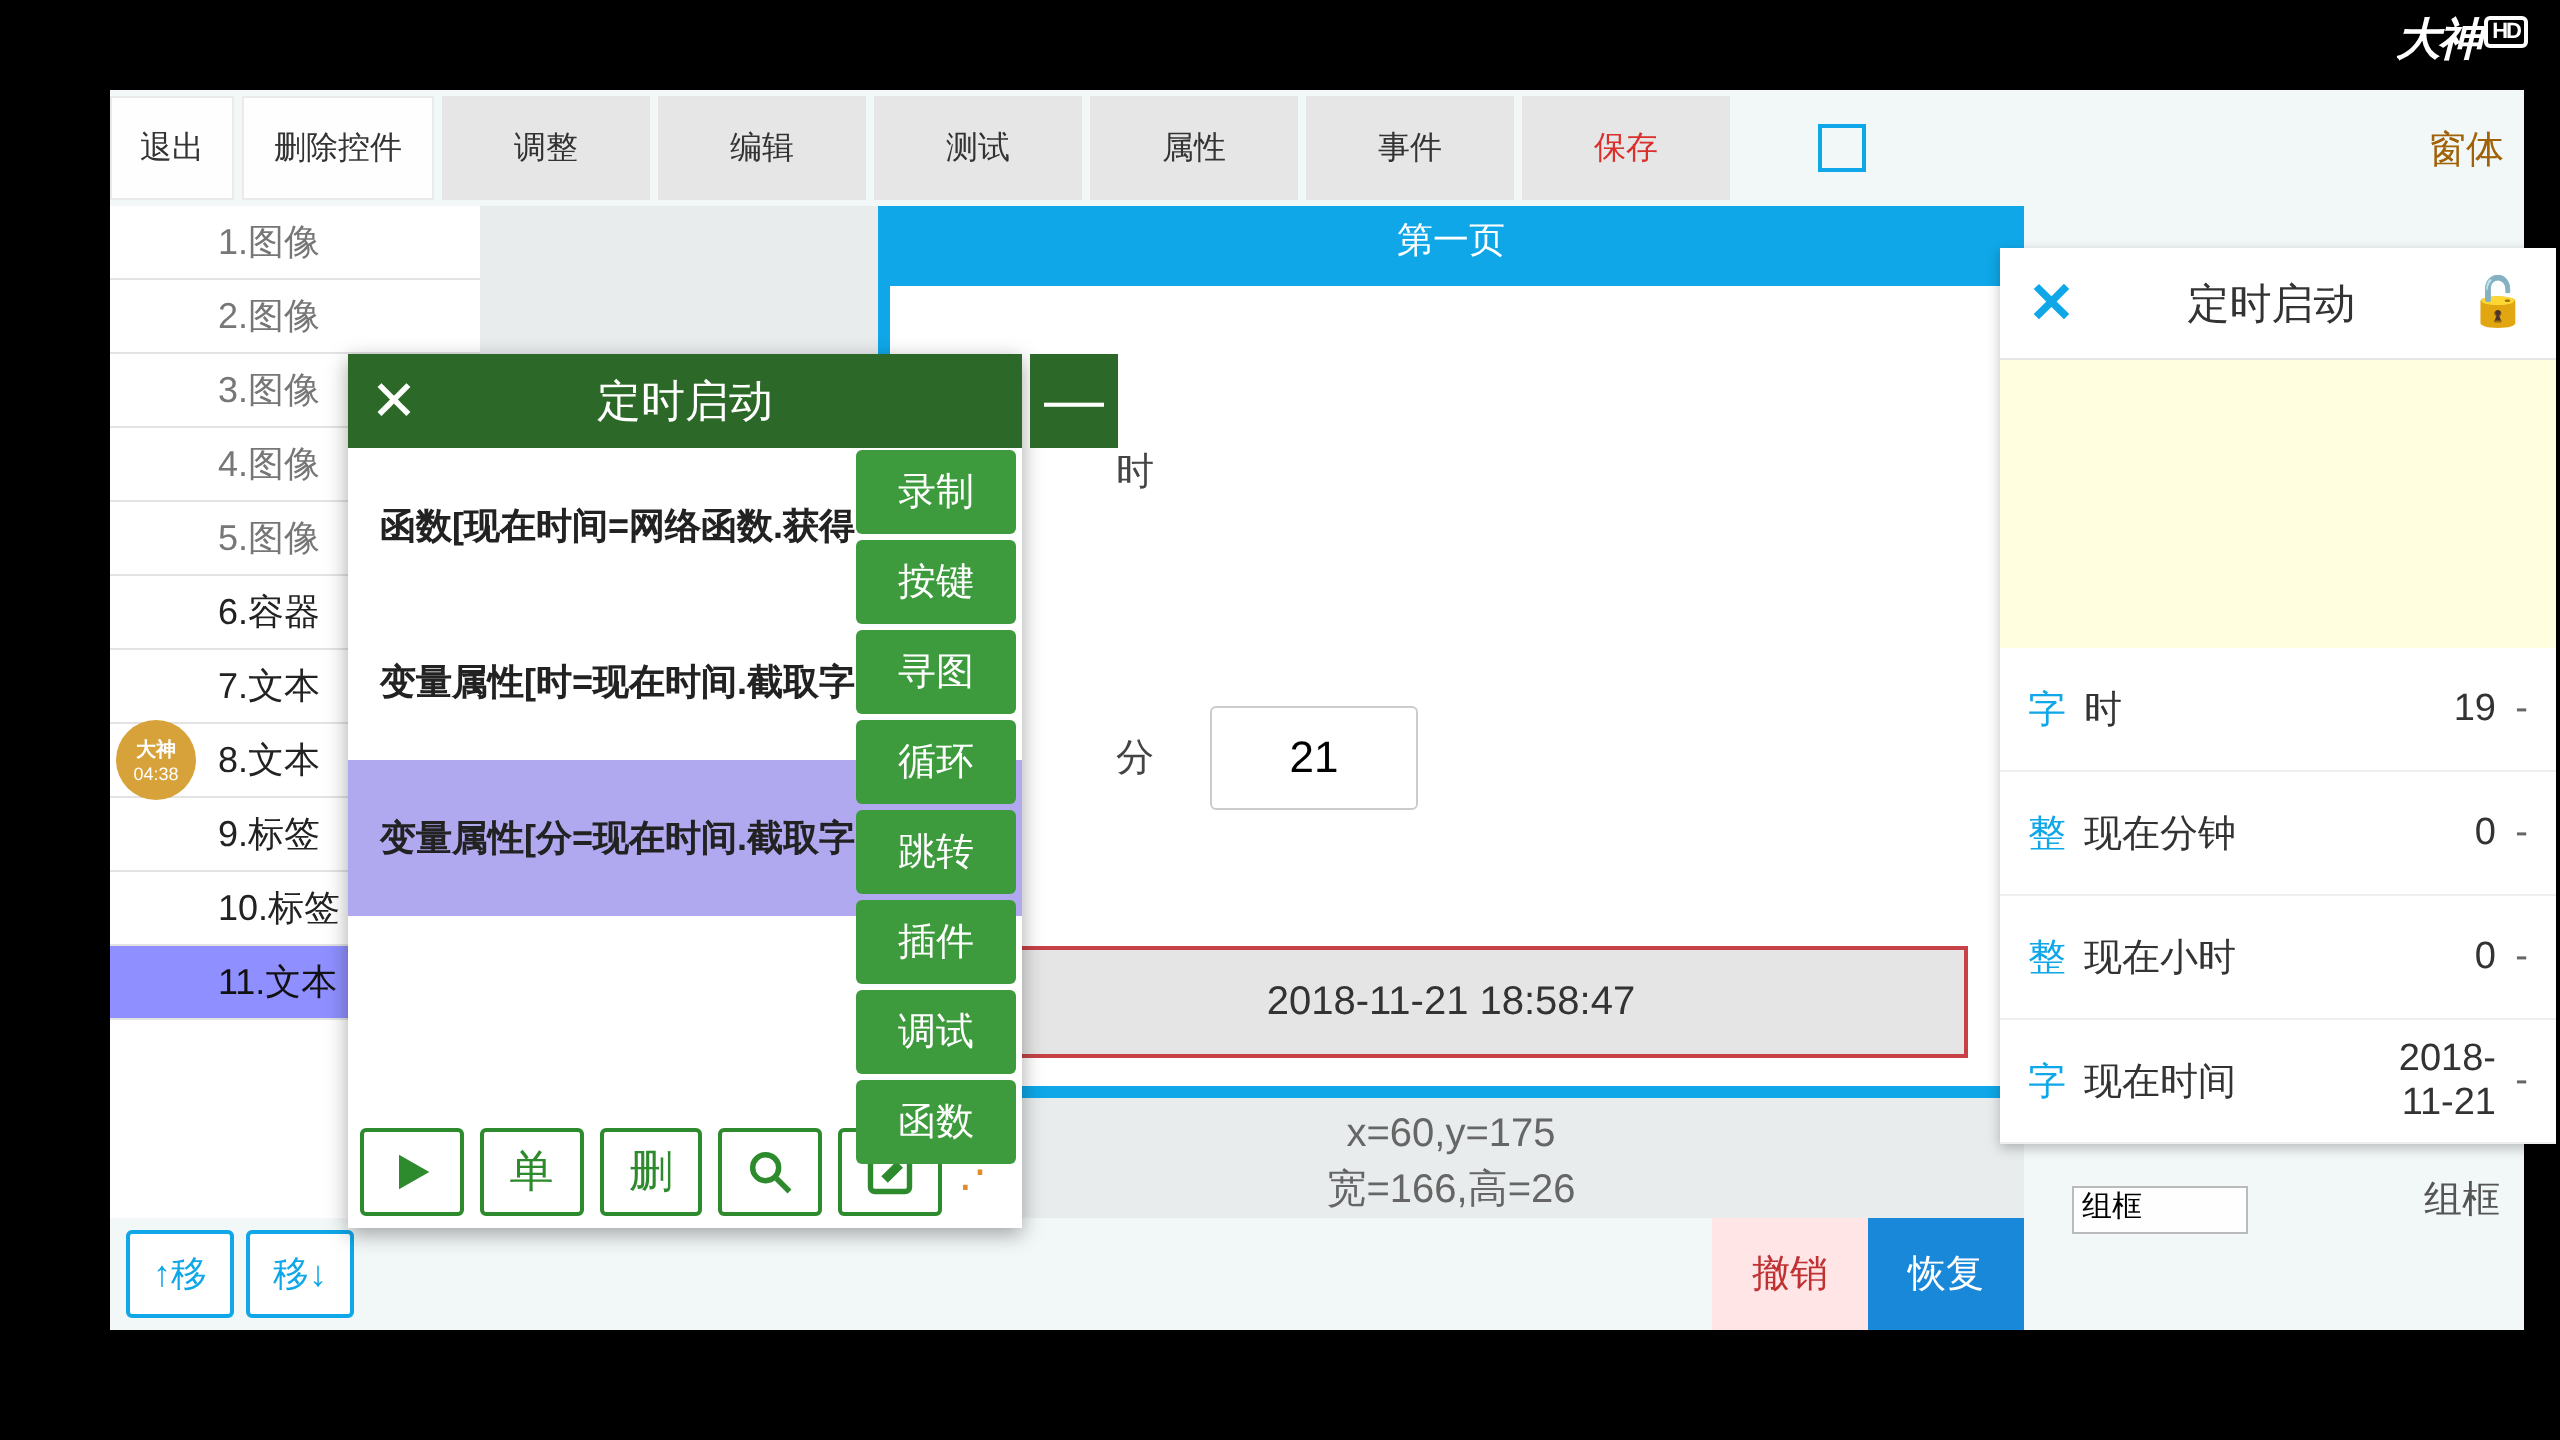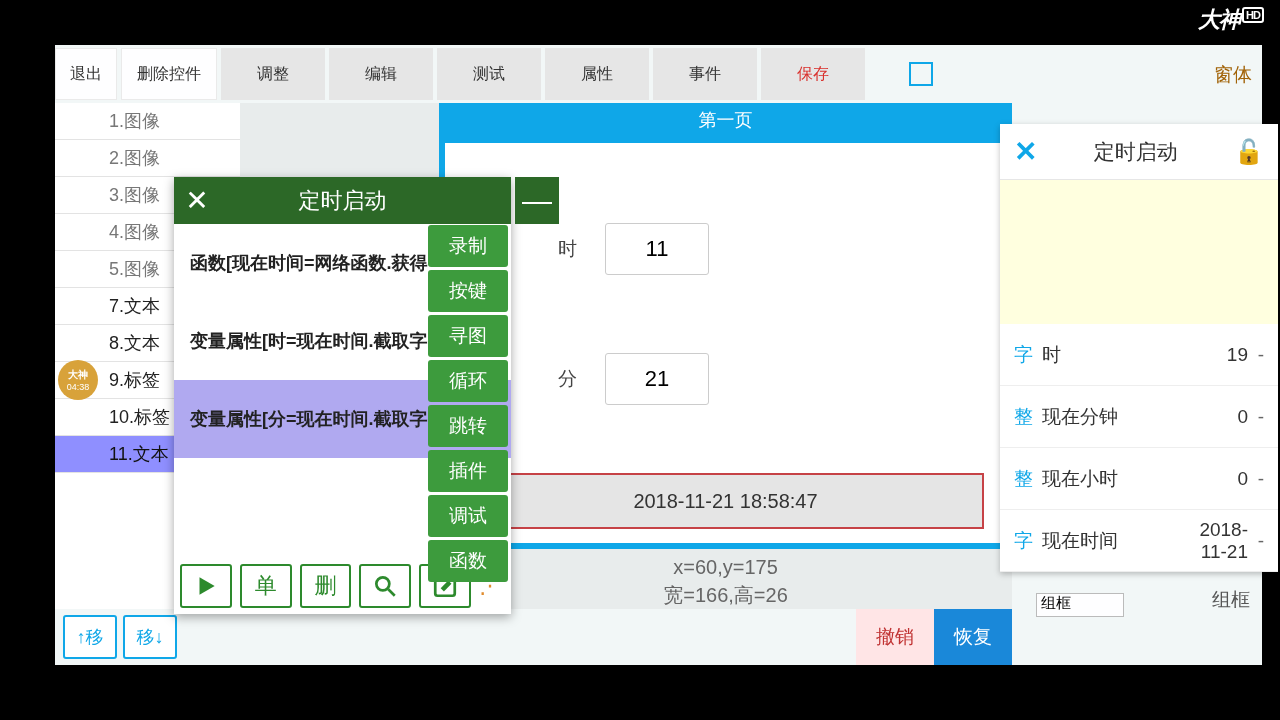--- a/index.html
+++ b/index.html
@@ -104,33 +104,33 @@
     <div class="color-box"></div>
     <div class="tab-label">窗体</div>
   </div>
 
   <div class="left-panel" id="tree">
       <div class="tree-item">1.图像</div>
       <div class="tree-item">2.图像</div>
       <div class="tree-item">3.图像</div>
       <div class="tree-item">4.图像</div>
       <div class="tree-item">5.图像</div>
+      <div class="tree-item dark">6.容器</div>
       <div class="tree-item dark">7.文本</div>
       <div class="tree-item dark">8.文本</div>
       <div class="tree-item dark">9.标签</div>
       <div class="tree-item dark">10.标签</div>
       <div class="tree-item dark selected">11.文本</div>
     </div>
 
   <div class="canvas-area">
     <div class="page-header">第一页</div>
     <div class="page-body">
       <div class="form-row" style="top:80px; left:113px;">
         <span class="lbl">时</span>
-        <input value="11" style="">
       </div>
       <div class="form-row" style="top:210px; left:113px;">
         <span class="lbl">分</span>
         <input value="21" style="">
       </div>
       <div class="datetime-box">2018-11-21 18:58:47</div>
     </div>
     <div class="status-line">
       <div>x=60,y=175</div>
       <div>宽=166,高=26</div>

